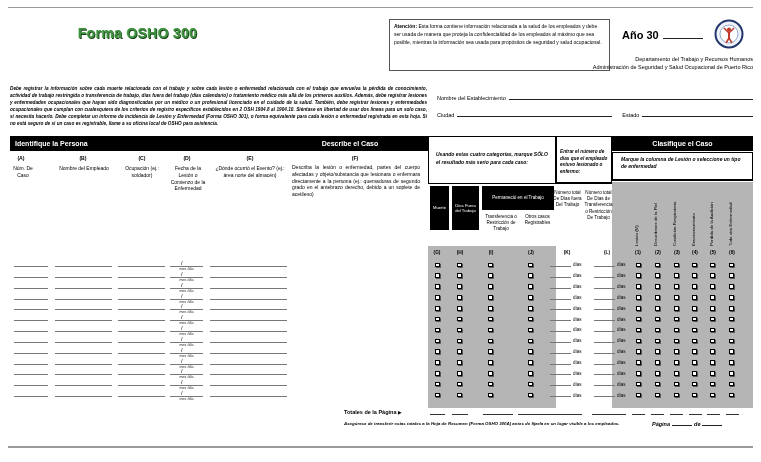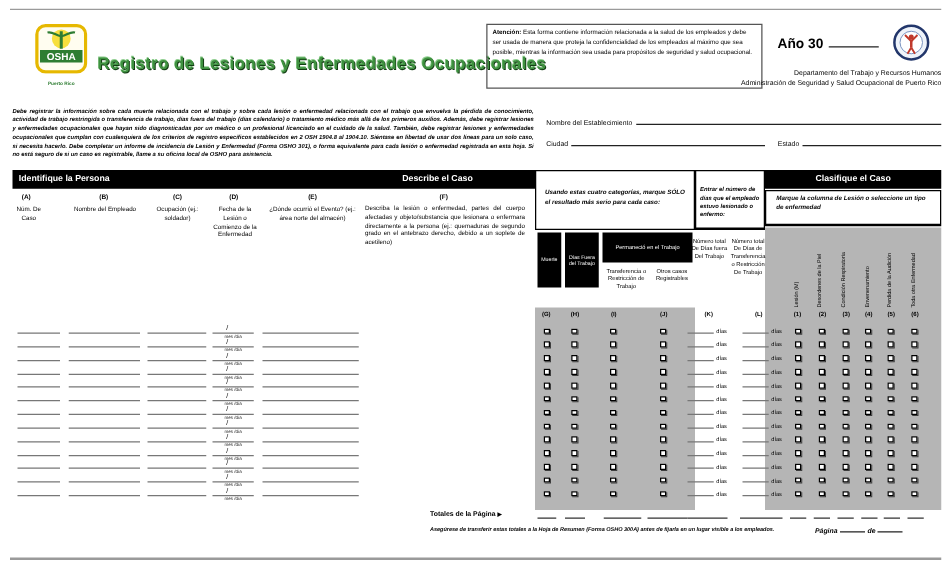--- a/index.html
+++ b/index.html
@@ -108,33 +108,22 @@
   #page-num { left:652px; top:420px; width:100px; font-size:5.5px; font-style:italic; font-weight:bold; }
   #page-num .pg-line { display:inline-block; width:20px; height:6px; border-bottom:0.8px solid #222; margin:0 2px; }
   #bottom-rule { left:8px; top:446px; width:745px; height:2px; }
 </style>
 </head>
 <body>
 
 <div id="page">
   <div class="abs rule" id="top-rule"></div>
 
-  <div class="abs" id="logo">
-    <svg width="42" height="40" viewBox="0 0 42 40">
-      <rect x="1.5" y="1.5" width="39" height="37" rx="7" fill="#fffdf0" stroke="#e6b800" stroke-width="2.6"></rect>
-      <circle cx="21" cy="12" r="7.5" fill="#f7df3e"></circle>
-      <path d="M21 6 L21 20" stroke="#2e7d32" stroke-width="2.4" fill="none"></path>
-      <path d="M21 10 C16 9 14 6 10 7 M21 10 C26 9 28 6 32 7" stroke="#2e7d32" stroke-width="1.8" fill="none"></path>
-      <rect x="4" y="21" width="34" height="10" fill="#2e7d32"></rect>
-      <text x="21" y="29" text-anchor="middle" font-family="Liberation Sans, sans-serif" font-size="8" font-weight="bold" fill="#ffffff">OSHA</text>
-    </svg>
-    <div id="logo-region">Puerto Rico</div>
-  </div>
-
-  <div class="abs title" id="title2">Registro de Lesiones y Enfermedades Ocupacionales</div>
+
+  <div class="abs title" id="title1">Forma OSHO 300</div>
 
   <div class="abs" id="attention-box"><b>Atención:</b><span> Esta forma contiene información relacionada a la salud de los empleados y debe ser usada de manera que proteja la confidencialidad de los empleados al máximo que sea posible, mientras la información sea usada para propósitos de seguridad y salud ocupacional.</span></div>
 
   <div class="abs" id="year-block">
     <span>Año 30</span>
     <span id="year-line"></span>
   </div>
   <svg class="abs" id="seal" viewBox="0 0 30 30">
     <circle cx="15" cy="15" r="13.5" fill="#eef3fa" stroke="#22366b" stroke-width="2"></circle>
     <circle cx="15" cy="15" r="9" fill="#ffffff" stroke="#7a93c0" stroke-width="0.8"></circle>

